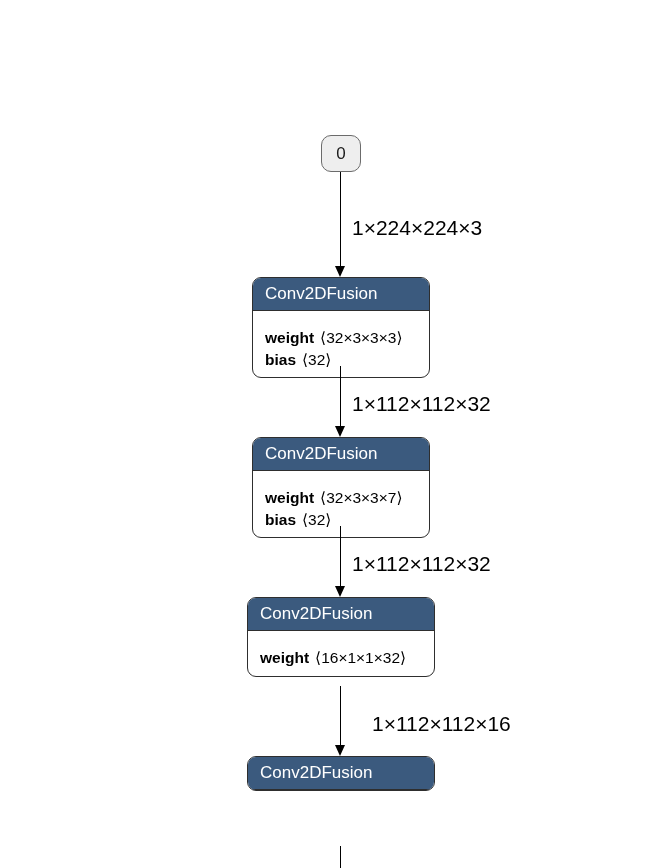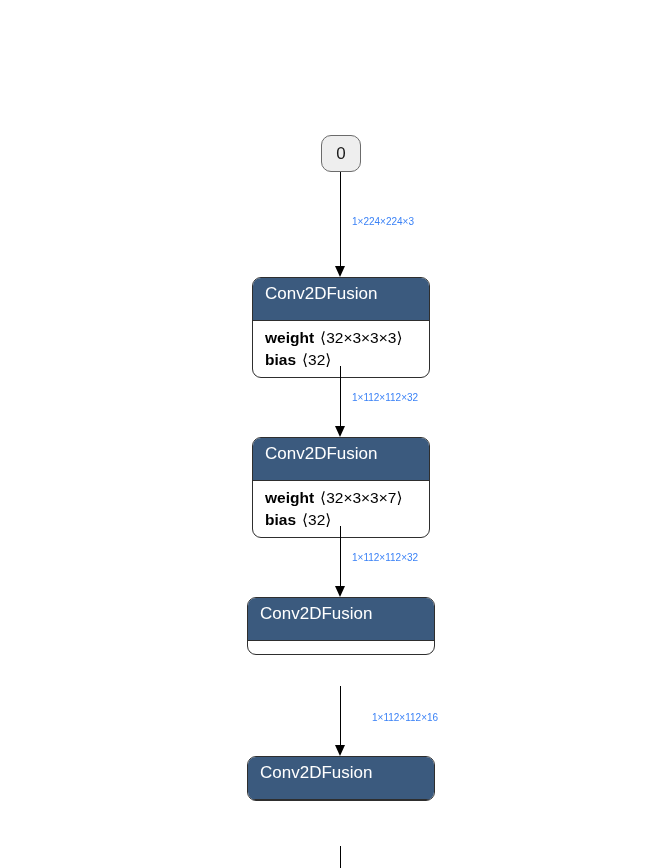--- a/index.html
+++ b/index.html
@@ -36,31 +36,31 @@
     position: absolute;
     box-sizing: border-box;
     border: 1.5px solid var(--node_border, #2e2e2e);
     border-radius: 9px;
     background: #ffffff;
     overflow: hidden;
     cursor: pointer;
   }
   .node-header {
     box-sizing: border-box;
-    height: 43px;
+    height: 33px;
     background: var(--header, #3b5a7e);
     border-bottom: 1.5px solid var(--node_border, #2e2e2e);
     color: #ffffff;
     font-size: 17px;
     line-height: 31px;
     padding: 0 12px;
     white-space: nowrap;
   }
   .node-body {
-    padding: 6px 12px 7px 12px;
+    padding: 16px 12px 7px 12px;
   }
   .param-row {
     font-size: 15.5px;
     line-height: 21.5px;
     color: #000000;
     white-space: nowrap;
   }
   .param-name {
     font-weight: 700;
     margin-right: 6px;
@@ -74,22 +74,22 @@
   .edge-arrow {
     position: absolute;
     width: 0;
     height: 0;
     border-left: 5px solid transparent;
     border-right: 5px solid transparent;
     border-top: 11px solid var(--edge, #000000);
   }
   .edge-label {
     position: absolute;
-    font-size: 10px;
-    color: #3b82f6;
+    font-size: 21px;
+    color: #000000;
     white-space: nowrap;
   }
 </style>
 </head>
 <body>
 
 <div class="canvas">
 
   <div class="input-node" style="left:321px; top:135px;">
     <span>0</span>
@@ -119,20 +119,21 @@
     </div>
   </div>
 
   <div class="edge-line" style="left:339.5px; top:526px; height:61px;"></div>
   <div class="edge-arrow" style="left:335px; top:586px;"></div>
   <div class="edge-label" style="left:352px; top:552px;">1×112×112×32</div>
 
   <div class="node" style="left:247px; top:597px; width:188px;">
     <div class="node-header">Conv2DFusion</div>
     <div class="node-body">
+      <div class="param-row"><span class="param-name">weight</span><span>⟨16×1×1×32⟩</span></div>
     </div>
   </div>
 
   <div class="edge-line" style="left:339.5px; top:686px; height:59px;"></div>
   <div class="edge-arrow" style="left:335px; top:745px;"></div>
   <div class="edge-label" style="left:372px; top:712px;">1×112×112×16</div>
 
   <div class="node" style="left:247px; top:756px; width:188px;">
     <div class="node-header">Conv2DFusion</div>
   </div>

